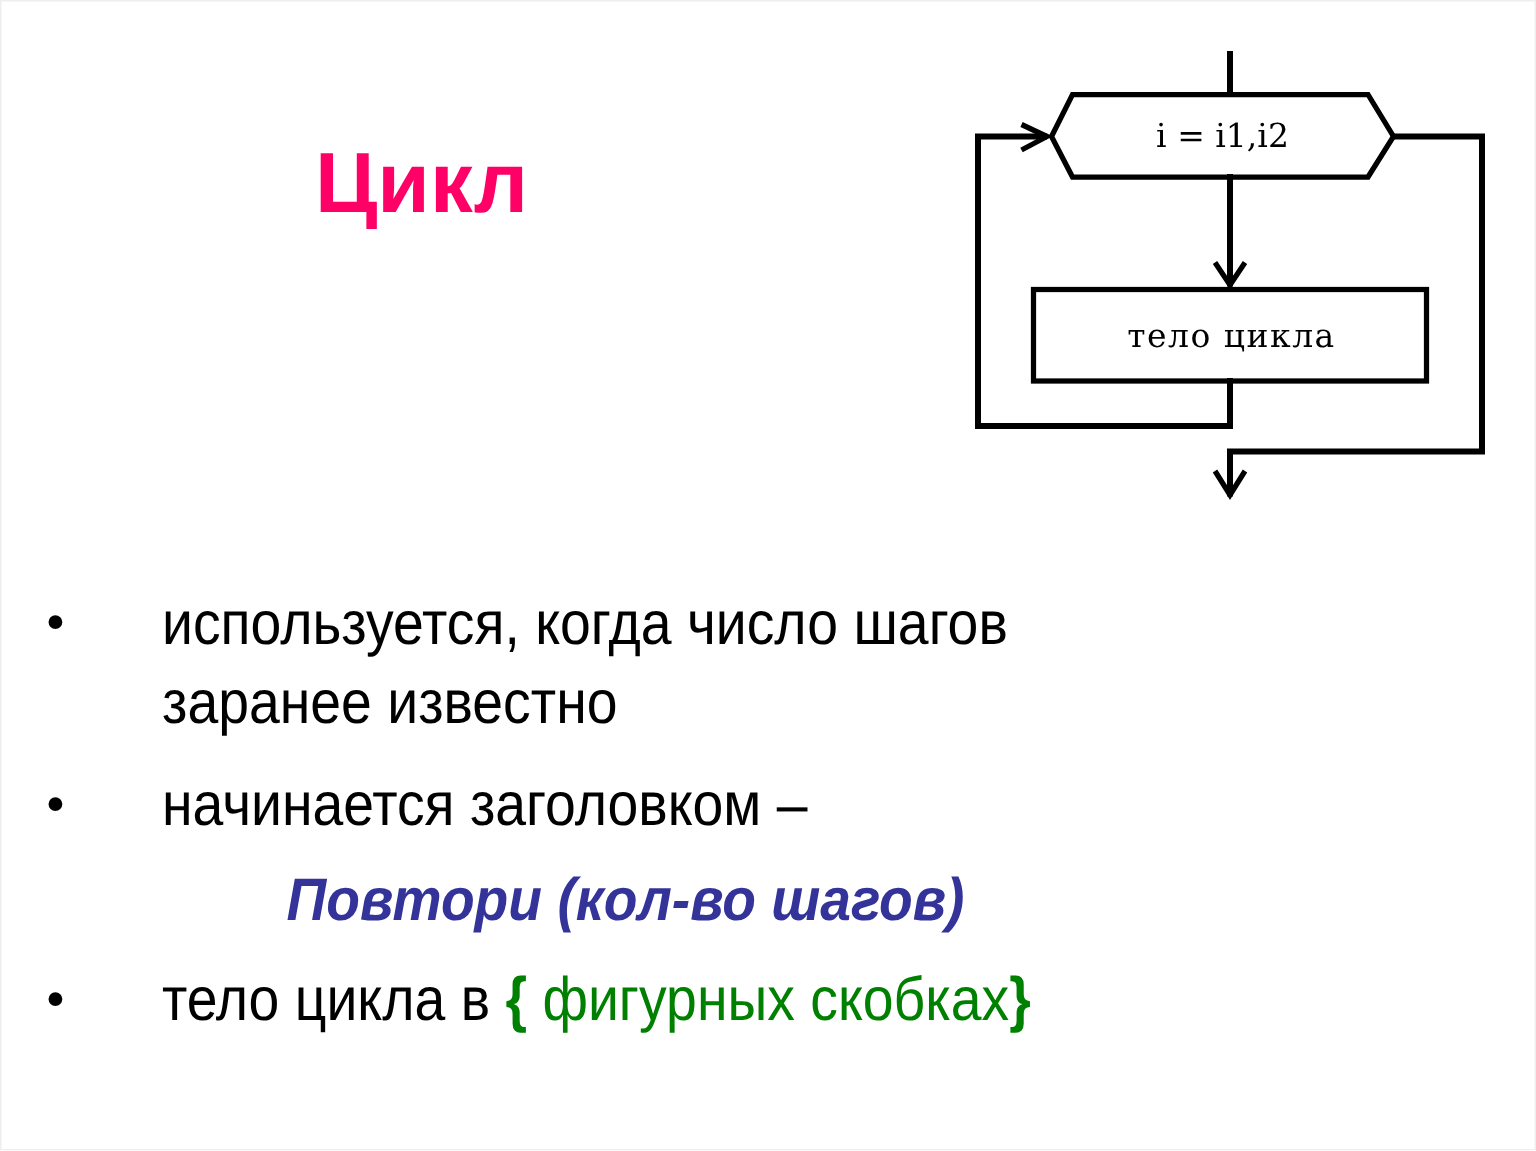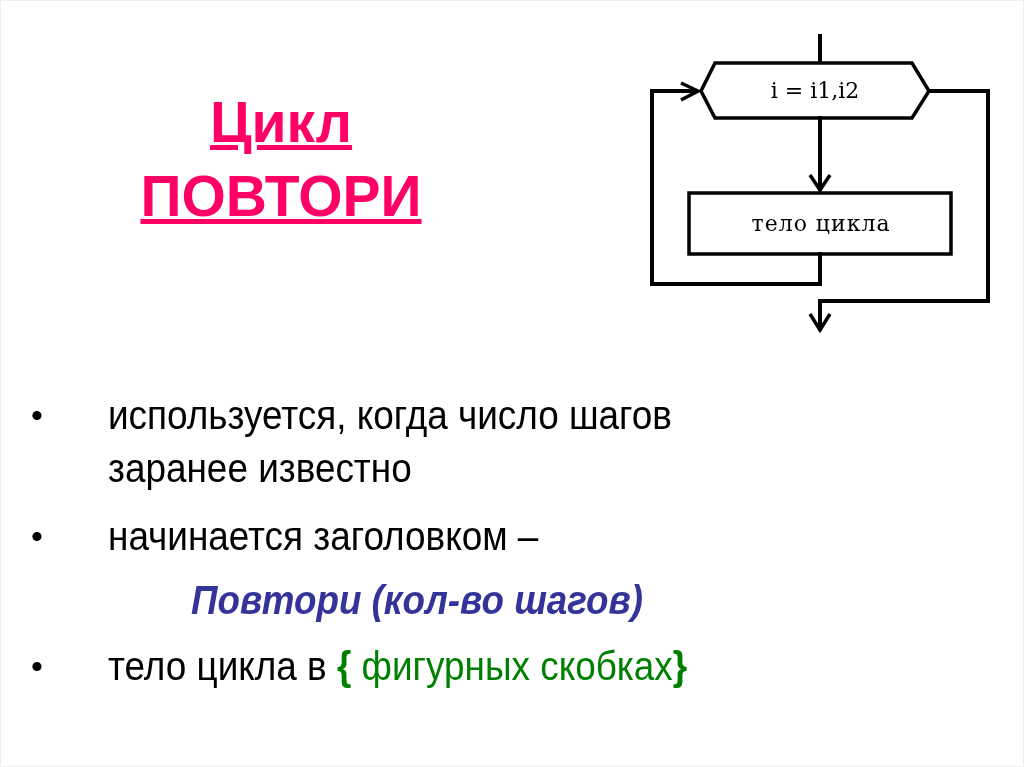--- a/index.html
+++ b/index.html
@@ -2,42 +2,41 @@
 <html><head>
 <meta charset="utf-8">
 <style>
   html, body { margin: 0; padding: 0; background: #ffffff; }
   body { width: 1024px; height: 767px; position: relative; overflow: hidden;
          font-family: "Liberation Sans", sans-serif; }
   .slide { position: absolute; left: 0; top: 0; width: 1022px; height: 765px;
            border: 1px solid #eeeeee; background: #fff; }
   .title { position: absolute; left: 110px; top: 84px; width: 340px; text-align: center;
            color: #ff0066; font-weight: bold; font-size: 57px; line-height: 74px; }
-  .title .line { display: block; text-decoration: underline; }
+  .title .line { display: block; }
   .bullet-row { position: absolute; left: 0; font-size: 41px; color: #000;
                 line-height: 54px; white-space: nowrap; }
   .bullet-dot { position: absolute; left: 30px; font-size: 34px; }
   .bullet-text { position: absolute; left: 107px; transform-origin: left center;
                  transform: scaleX(0.9); }
   .blue-cmd { position: absolute; left: 190px; top: 572px; color: #333399;
               font-weight: bold; font-style: italic; font-size: 40px; line-height: 54px;
               white-space: nowrap; transform-origin: left center; transform: scaleX(0.92); }
   .green { color: #008000; }
   .brace { font-weight: bold; }
   svg.flow { position: absolute; left: 0; top: 0; }
   .flow-label { font-family: "DejaVu Serif", serif; font-size: 22px; fill: #000; }
 </style>
 </head>
 <body>
 
 <div class="slide">
 
   <div class="title">
     <span class="line">Цикл</span>
-    <span class="line">ПОВТОРИ</span>
   </div>
 
   <svg class="flow" width="1024" height="767">
     <g stroke="#000" fill="none" stroke-width="4" stroke-linecap="square">
 
       <line x1="819" y1="35" x2="819" y2="61"></line>
 
       <polygon points="714,62 911,62 928,90 911,117 714,117 700,90" fill="#fff" stroke-width="3.5"></polygon>
 
       <line x1="819" y1="117" x2="819" y2="188"></line>

